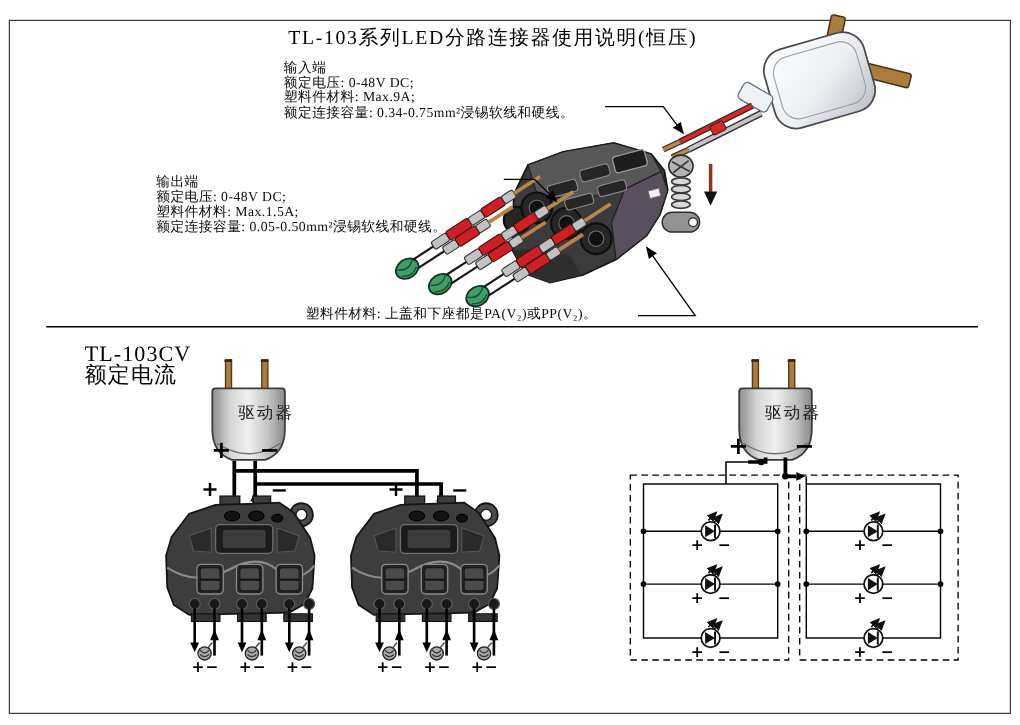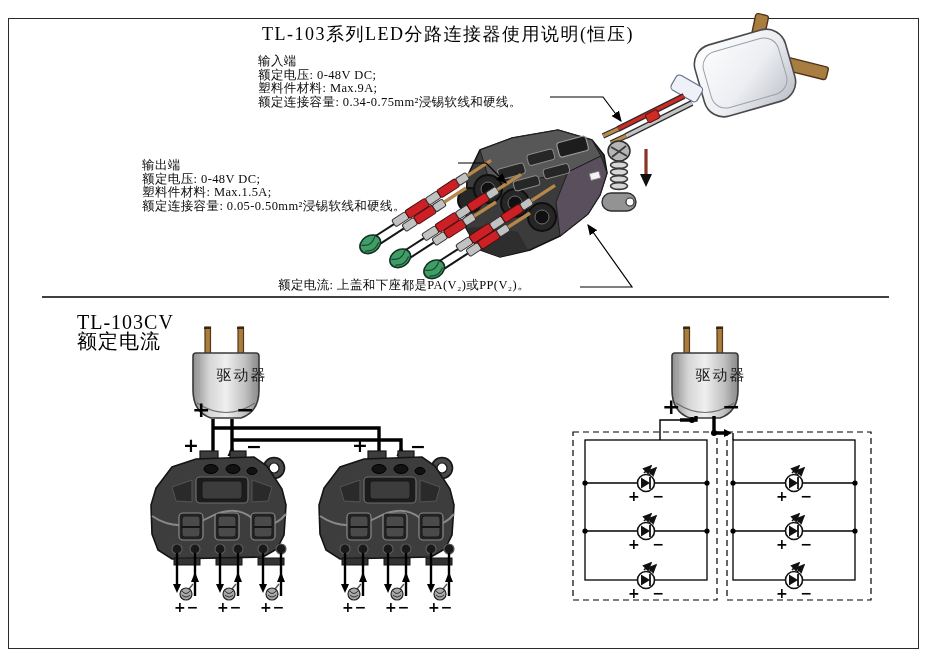--- a/index.html
+++ b/index.html
@@ -303,21 +303,21 @@
     <div>额定连接容量: 0.34-0.75mm²浸锡软线和硬线。</div>
   </div>
 
   <div class="t spec" style="left:142px;top:115px;margin-top:44px;">
     <div>输出端</div>
     <div>额定电压: 0-48V DC;</div>
     <div>塑料件材料: Max.1.5A;</div>
     <div>额定连接容量: 0.05-0.50mm²浸锡软线和硬线。</div>
   </div>
 
-  <div class="t spec" style="left:278px;top:279px;">额定电流: 上盖和下座都是PA(V₂)或PP(V₂)。</div>
+  <div class="t spec" style="left:278px;top:279px;">塑料件材料: 上盖和下座都是PA(V₂)或PP(V₂)。</div>
 
   <div class="t model" style="left:77px;top:313px;">
     <div>TL-103CV</div>
     <div>额定电流</div>
   </div>
 
   <div class="t drvlbl" style="left:193px;top:366px;">驱动器</div>
   <div class="t drvlbl" style="left:672px;top:366px;">驱动器</div>
 
   <span class="t pmL" style="left:192px;top:397px;">+</span>

